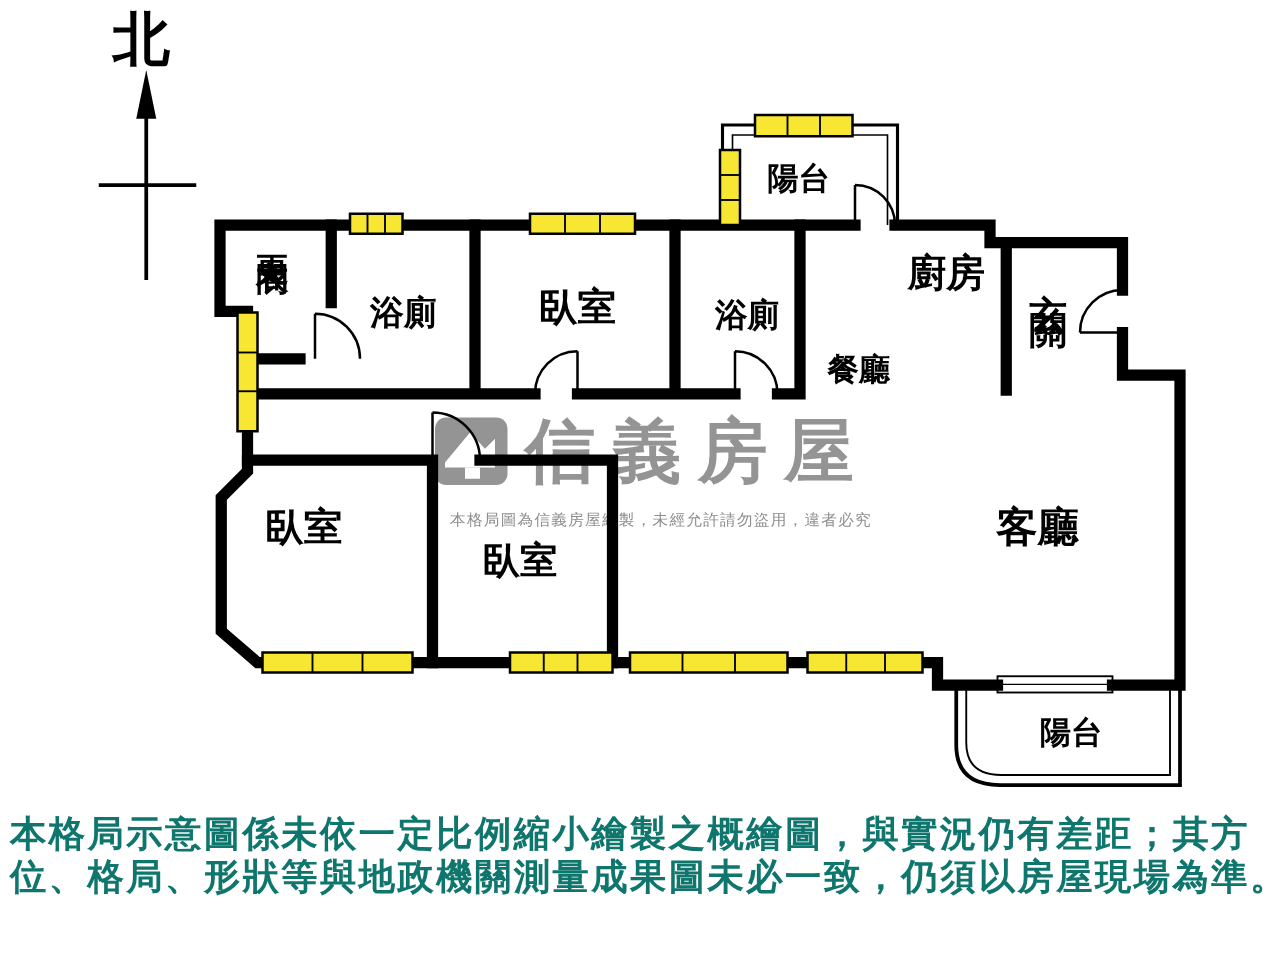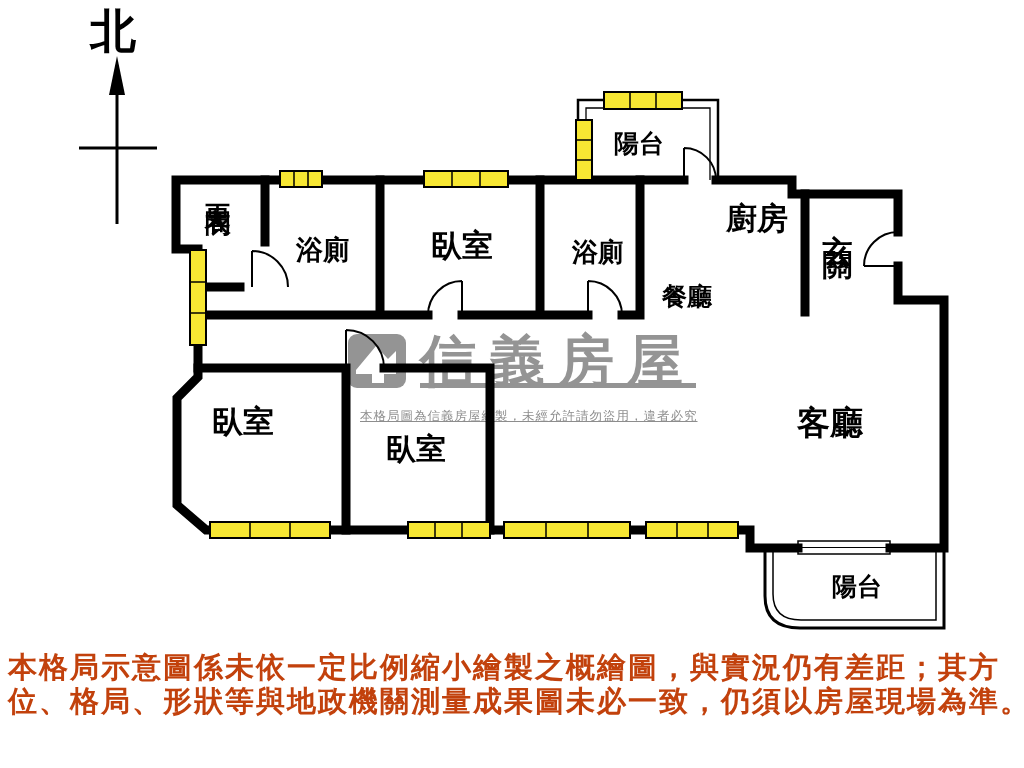--- a/index.html
+++ b/index.html
@@ -5,42 +5,42 @@
   html,body { margin:0; padding:0; background:#fff; }
   .stage {
     position:relative; width:1024px; height:768px; background:#ffffff;
     font-family:"Liberation Serif","DejaVu Serif",serif; overflow:hidden;
   }
   
   .plan-svg { position:absolute; left:0; top:0; z-index:2; }
   .win  { fill:#F7E733; stroke:#000; stroke-width:2; }
   .wtick{ stroke:#000; stroke-width:1.5; }
   
-  .watermark { position:absolute; z-index:1; color:#949494;text-decoration:underline; }
+  .watermark { position:absolute; z-index:1; color:#949494; }
   .wm-logo  { left:346px; top:330px; }
   .wm-brand { left:420px; top:324px; font-size:56px; font-weight:700; letter-spacing:13px; white-space:nowrap; }
   .wm-notice{ left:360px; top:408px; font-size:12.5px; letter-spacing:1px; color:#8d8d8d; white-space:nowrap; }
   
   .label { position:absolute; z-index:3; color:#000; font-weight:700; white-space:nowrap; line-height:1.05; }
   .vtext { writing-mode:vertical-rl; text-orientation:upright; }
   #lab-north   { left:90px;  top:8px;   font-size:46px; }
   #lab-dressing{ left:204px; top:183px; font-size:26px; letter-spacing:4px; }
   #lab-bath1   { left:296px; top:236px; font-size:27px; }
   #lab-bed-top { left:431px; top:230px; font-size:31px; }
   #lab-bath2   { left:572px; top:239px; font-size:26px; }
   #lab-kitchen { left:678px; top:203px; font-size:31px;margin-left:48px; }
   #lab-balc-top{ left:614px; top:131px; font-size:25px; }
   #lab-entry   { left:822px; top:210px; font-size:30px; letter-spacing:16px; }
   #lab-dining  { left:662px; top:284px; font-size:25px; }
   #lab-living  { left:765px; top:406px; font-size:33px;margin-left:32px; }
   #lab-bed-left{ left:212px; top:406px; font-size:31px; }
   #lab-bed-mid { left:386px; top:433px; font-size:30px; }
   #lab-balc-bot{ left:832px; top:574px; font-size:25px; }
   
-  .disclaimer { position:absolute; left:8px; z-index:3; color:#c2410c; font-size:29px;
+  .disclaimer { position:absolute; left:8px; z-index:3; color:#0f766e; font-size:29px;
                 font-weight:600; letter-spacing:2px; white-space:nowrap; }
   #disc1 { top:648px; }
   #disc2 { top:682px; }
   #disc3 { top:716px; }
 </style>
 </head>
 <body>
 
 <div class="stage">
 

